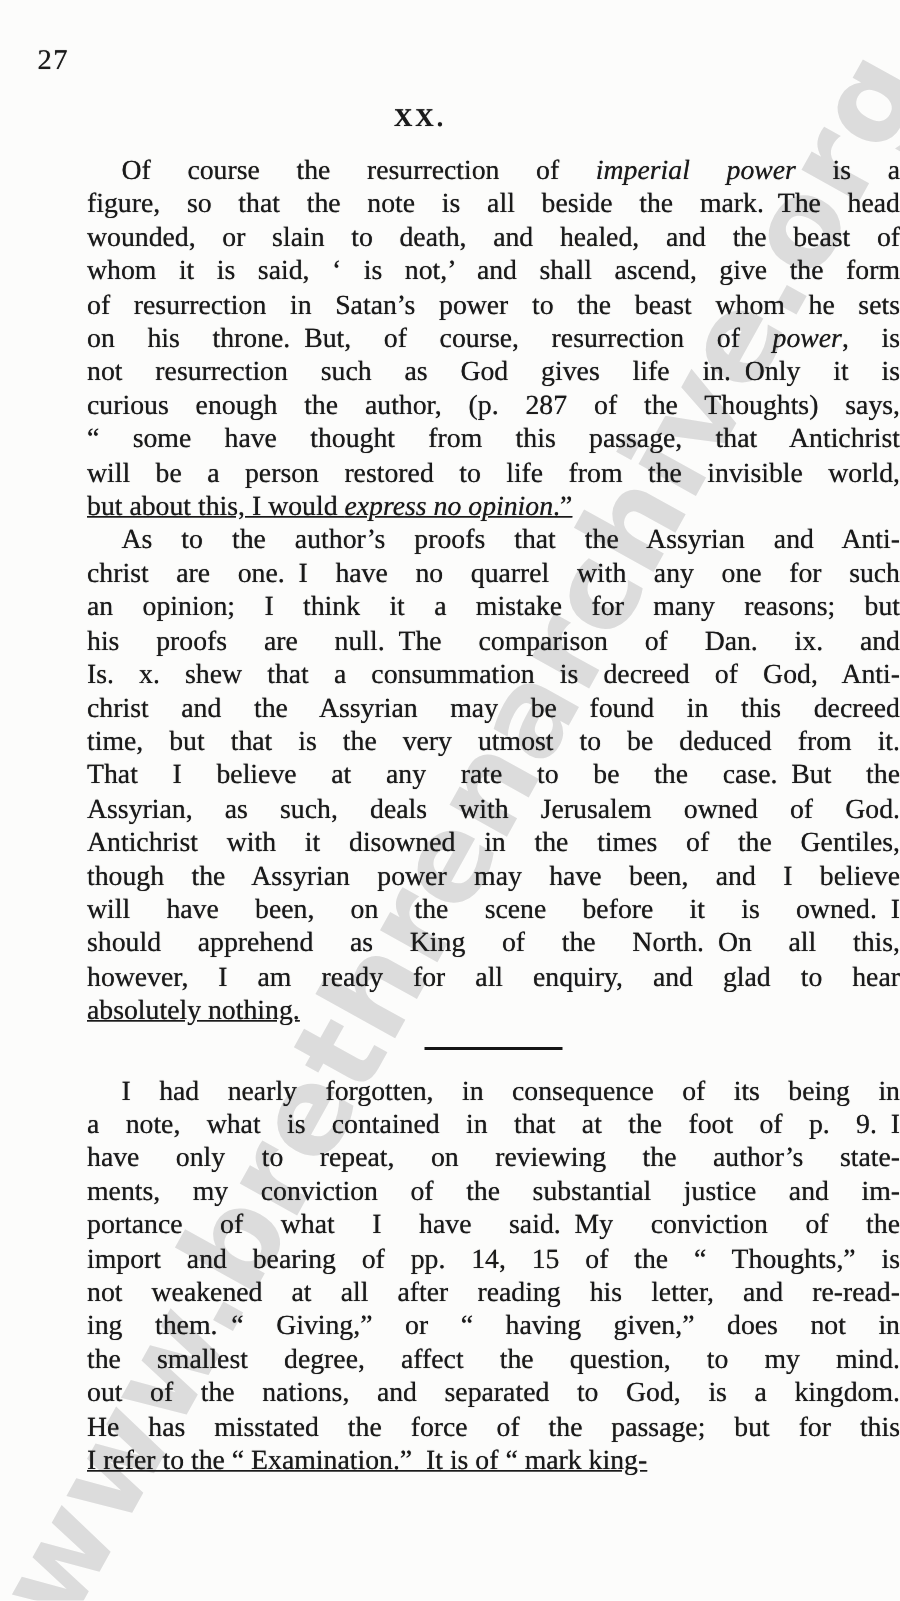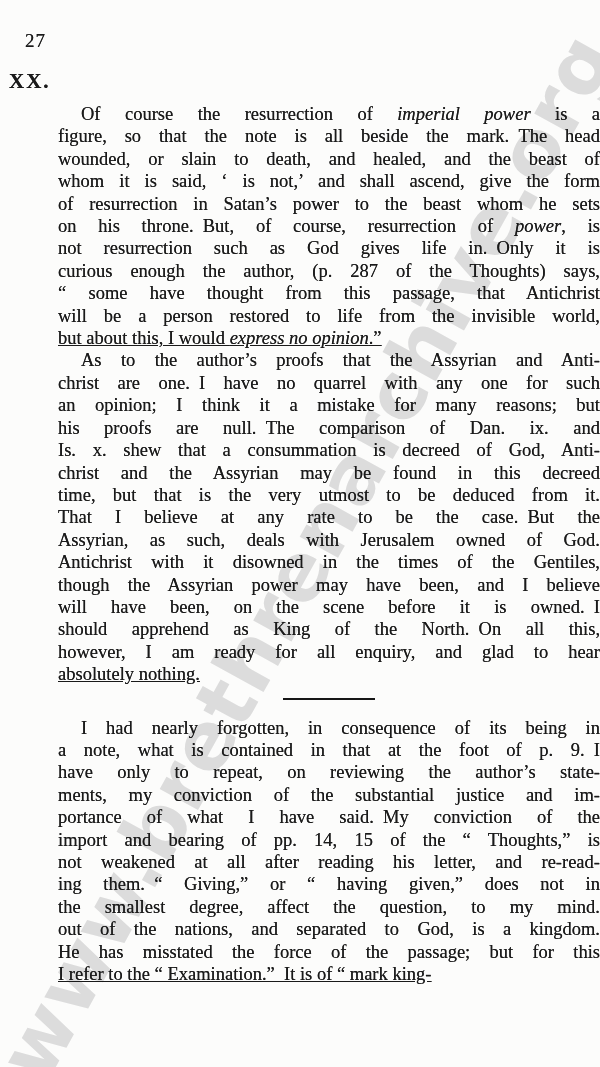--- a/index.html
+++ b/index.html
@@ -36,22 +36,22 @@
     text-align: left;
     font-size: 19px;
     letter-spacing: 1px;
     z-index: 1;
   }
   .section-heading {
     position: absolute;
     top: 69px;
     left: 9px;
     width: 542px;
-    text-align: left;
-    font-size: 21px;
+    text-align: center;
+    font-size: 17px;
     font-weight: bold;
     letter-spacing: 2px;
     z-index: 1;
   }
   .body-text {
     position: absolute;
     top: 103px;
     left: 25px;
     width: 542px;
     font-size: 18.5px;

